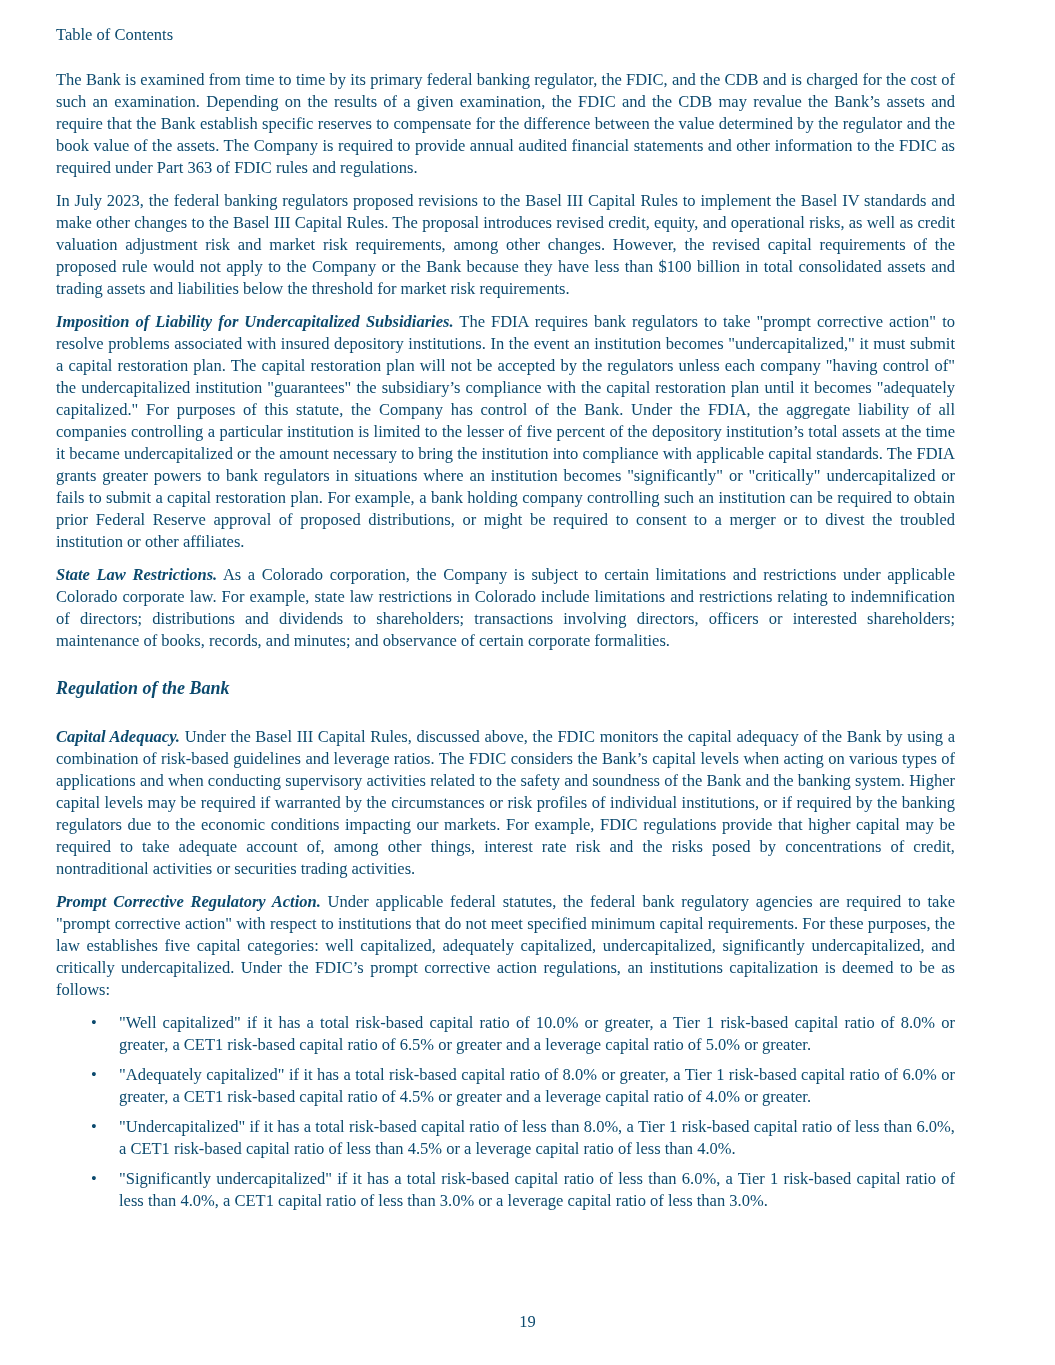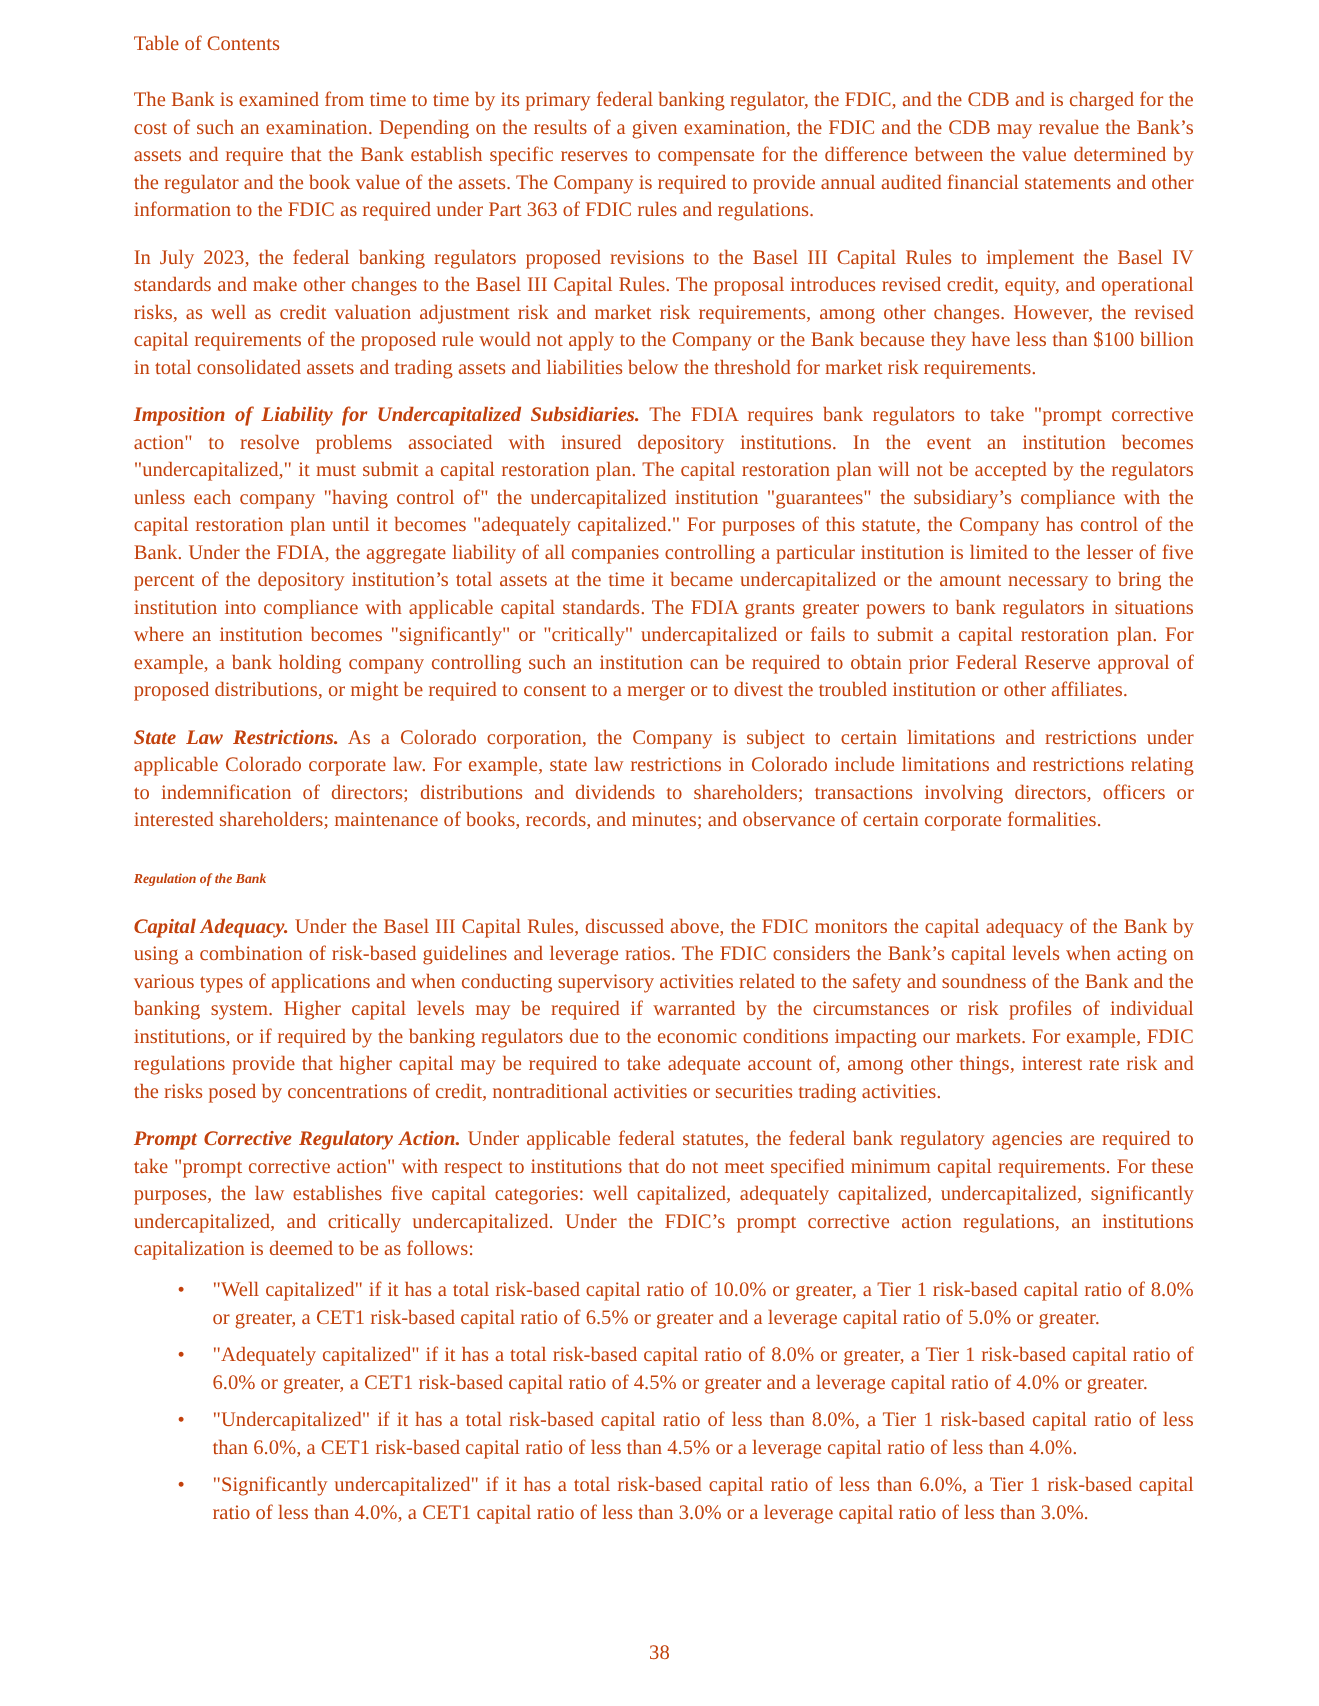--- a/index.html
+++ b/index.html
@@ -6,43 +6,43 @@
     margin: 0;
     padding: 0;
     background: #ffffff;
   }
   .page {
     position: relative;
     width: 1055px;
     height: 1365px;
     box-sizing: border-box;
     background: #ffffff;
-    color: #c2410c;
+    color: #0c4a6e;
     font-family: "Liberation Serif", serif;
     font-size: 16.5px;
     line-height: 22px;
-    padding: 24px 100px 0 107px;
+    padding: 24px 100px 0 56px;
     overflow: hidden;
   }
   .toc-link {
     margin-bottom: 23px;
   }
   p.body-para {
-    margin: 16px 0 11px 0;
+    margin: 1px 0 11px 0;
     text-align: justify;
   }
   .lead-in {
     font-style: italic;
     font-weight: bold;
   }
   h3.section-heading {
-    font-size: 11px;
+    font-size: 18px;
     font-weight: bold;
     font-style: italic;
-    margin: 25px 0 11px 0;
+    margin: 25px 0 27px 0;
     font-family: Liberation Serif, serif;
   }
   ul.pca-list {
     list-style: none;
     margin: 0;
     padding: 0;
   }
   ul.pca-list li {
     display: grid;
     grid-template-columns: 28px 1fr;
@@ -95,15 +95,15 @@
     <li>
       <span class="bullet-marker">•</span>
       <span>"Undercapitalized" if it has a total risk-based capital ratio of less than 8.0%, a Tier 1 risk-based capital ratio of less than 6.0%, a CET1 risk-based capital ratio of less than 4.5% or a leverage capital ratio of less than 4.0%.</span>
     </li>
     <li>
       <span class="bullet-marker">•</span>
       <span>"Significantly undercapitalized" if it has a total risk-based capital ratio of less than 6.0%, a Tier 1 risk-based capital ratio of less than 4.0%, a CET1 capital ratio of less than 3.0% or a leverage capital ratio of less than 3.0%.</span>
     </li>
   </ul>
 
-  <div class="page-number">38</div>
+  <div class="page-number">19</div>
 
 </div>
 
 </body></html>

